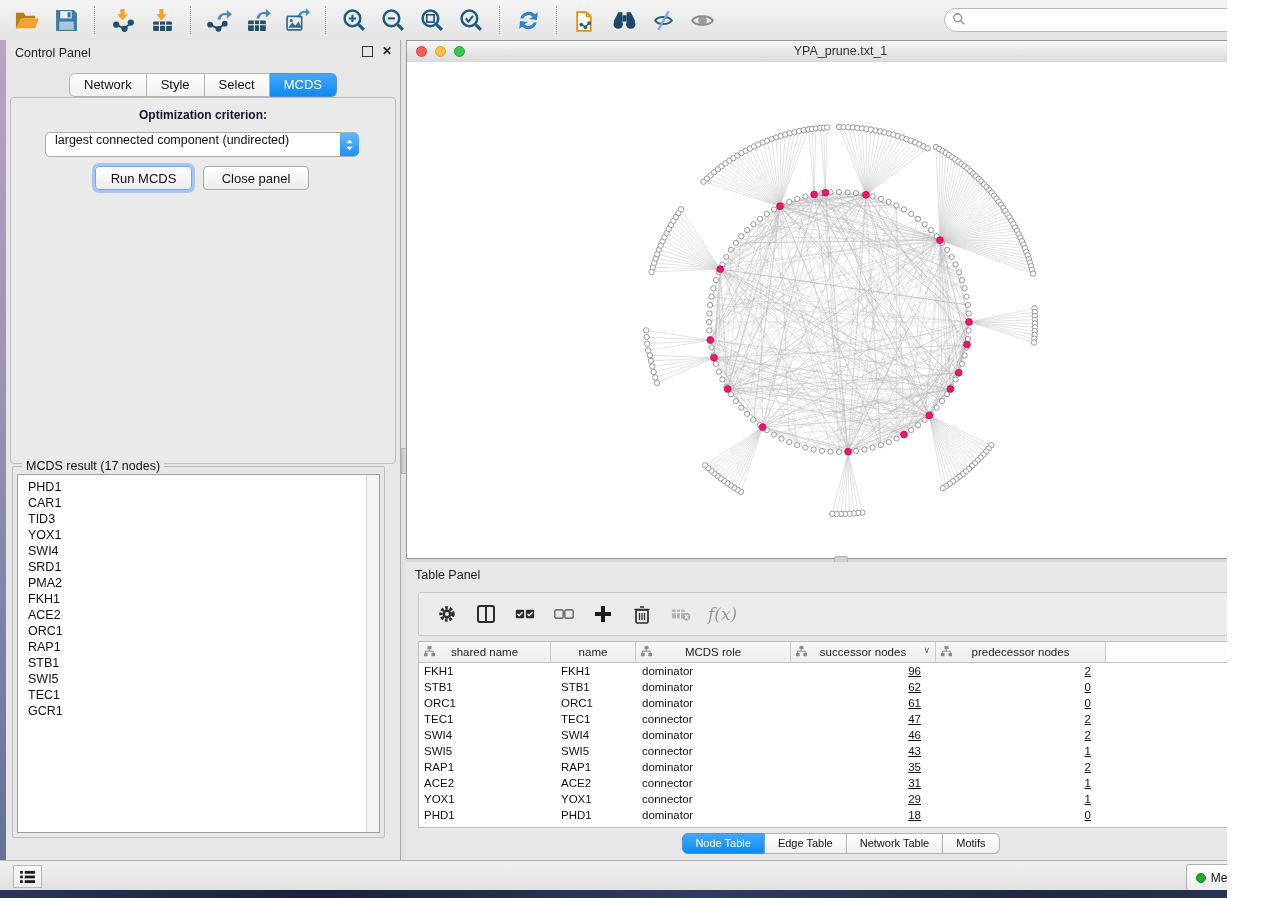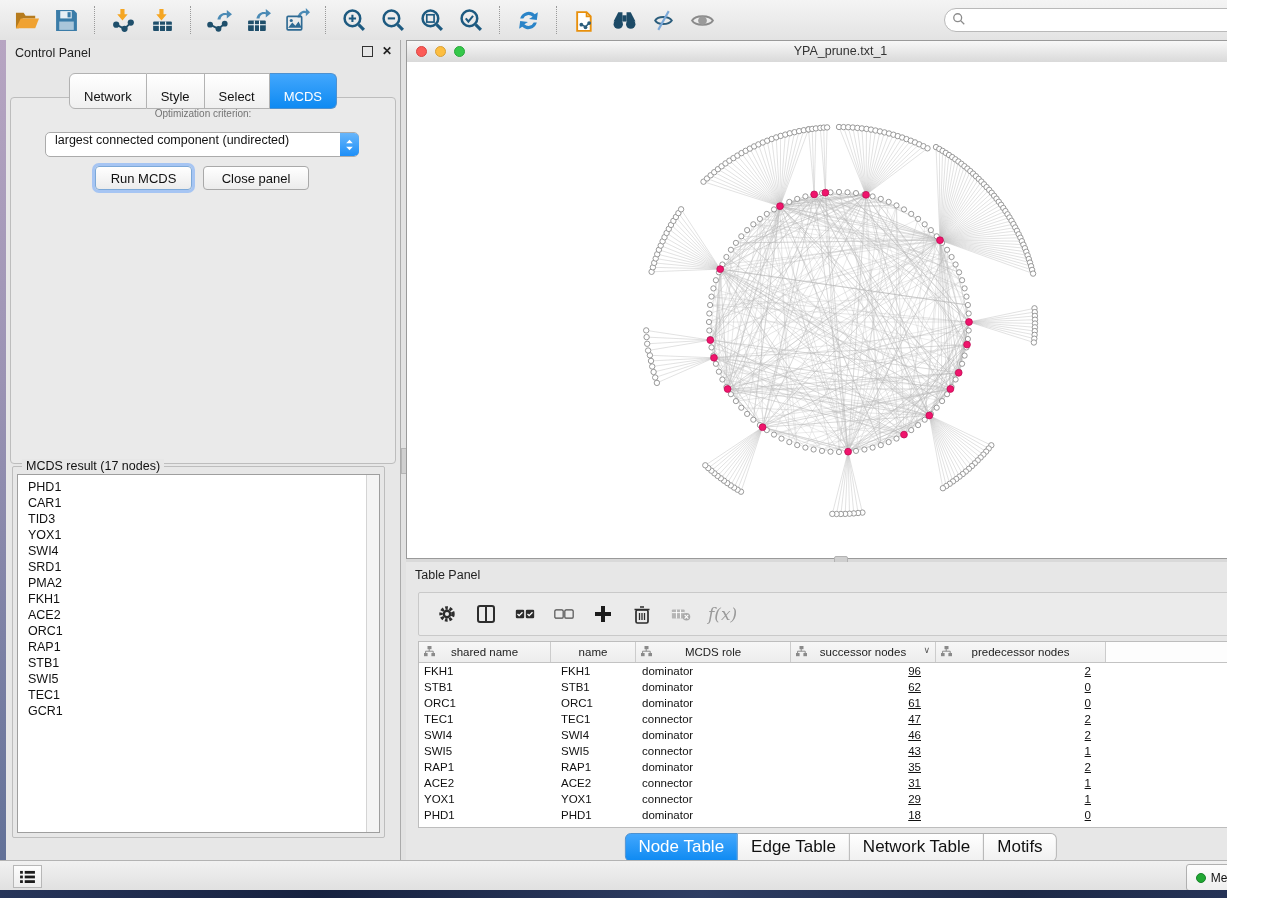--- a/index.html
+++ b/index.html
@@ -27,29 +27,29 @@
 
   
   #control-panel{position:absolute;left:6px;top:40px;width:394px;height:820px;background:#e7e7e7;}
   .panel-titlebar{position:relative;height:26px;}
   .panel-titlebar .ttl{position:absolute;left:9px;top:6px;font-size:12.5px;color:#222;}
   .mini-btns{position:absolute;right:8px;top:6px;display:flex;gap:9px;align-items:center;}
   .float-box{width:9px;height:9px;border:1.5px solid #333;display:inline-block;}
   .close-x{font-size:12px;font-weight:bold;color:#222;line-height:11px;}
 
   #cp-tabs{position:absolute;left:50%;top:33px;transform:translateX(-50%);display:flex;z-index:3;}
-  .seg-tab{padding:15px 14px 4px;font-size:13px;color:#111;background:linear-gradient(#ffffff,#f0f0f0);
+  .seg-tab{padding:3px 14px 4px;font-size:13px;color:#111;background:linear-gradient(#ffffff,#f0f0f0);
     border:1px solid #b2b2b2;border-left-width:0;white-space:nowrap;}
   .seg-tab:first-child{border-left-width:1px;border-radius:6px 0 0 6px;}
   .seg-tab:last-child{border-radius:0 6px 6px 0;}
   .seg-tab.active{background:linear-gradient(#43a7fd,#0e8af2);color:#fff;border-color:#4d91d0;}
 
   #cp-inner{position:absolute;left:4px;top:57px;width:384px;height:365px;background:#eaeaea;
     border:1px solid #bdbdbd;border-radius:4px;}
-  #opt-label{position:absolute;left:0;width:100%;top:68px;text-align:center;font-size:10px;color:#737373;}
+  #opt-label{position:absolute;left:0;width:100%;top:68px;text-align:center;font-size:12px;color:#0f172a;font-weight:bold;}
   #opt-combo{position:absolute;left:39px;top:92px;width:312px;height:23px;background:#fff;
     border:1px solid #ababab;border-radius:5px;display:flex;align-items:flex-start;}
   #opt-combo .val{flex:1;font-size:12.5px;padding-left:9px;color:#111;white-space:nowrap;overflow:hidden;}
   #opt-combo .stepper{width:19px;height:23px;margin-right:-1px;border-radius:0 5px 5px 0;
     background:linear-gradient(#68b6fb,#1e8ff7);display:flex;flex-direction:column;align-items:center;justify-content:center;gap:2px;}
   .stepper svg{width:9px;height:5px;display:block;}
   .cp-btn{position:absolute;top:126px;height:24px;background:linear-gradient(#ffffff,#ececec);
     border:1px solid #a9a9a9;border-radius:4px;font-size:13px;color:#111;
     display:flex;align-items:center;justify-content:center;font-family:"Liberation Sans",sans-serif;}
   #run-btn{left:89px;width:97px;box-shadow:0 0 0 3px rgba(110,165,250,.55);border-color:#7da9d8;}
@@ -105,21 +105,21 @@
   #tbl-body .tr{display:grid;grid-template-columns:132px 85px 155px 145px 170px 1fr;height:16px;}
   .td{font-size:11.5px;color:#111;line-height:16px;white-space:nowrap;overflow:hidden;}
   .td.c0{padding-left:5px;}
   .td.c1{padding-left:10px;}
   .td.c2{padding-left:6px;}
   .td.num{text-align:right;padding-right:15px;text-decoration:underline;}
   #tbl-scroll{position:absolute;right:0;top:20px;bottom:0;width:13px;background:#fafafa;border-left:1px solid #e0e0e0;}
   #tbl-thumb{position:absolute;left:1.5px;top:4px;width:9px;height:122px;background:#c1c1c1;border-radius:5px;}
 
   #table-tabs{position:absolute;left:50%;top:271px;transform:translateX(-50%);display:flex;}
-  #table-tabs .seg-tab{font-size:17px;padding:3px 13px 4px;}
+  #table-tabs .seg-tab{font-size:11px;padding:3px 13px 4px;}
 
   
   #status-bar{position:absolute;left:0;top:860px;width:1275px;height:30px;
     background:linear-gradient(#f1f1f1,#e0e0e0);border-top:1px solid #b3b3b3;}
   #list-btn{position:absolute;left:13px;top:4px;width:27px;height:21px;background:linear-gradient(#fdfdfd,#ededed);
     border:1px solid #b7b7b7;display:flex;align-items:center;justify-content:center;}
   #memory-btn{position:absolute;right:11px;top:3px;height:23px;background:linear-gradient(#fdfdfd,#eeeeee);
     border:1px solid #b0b0b0;border-radius:3px;display:flex;align-items:center;gap:5px;padding:1px 9px;font-size:12px;color:#111;}
   #memory-dot{width:10px;height:10px;border-radius:50%;background:#21a833;border:1px solid #18832a;box-sizing:border-box;}
 </style>

